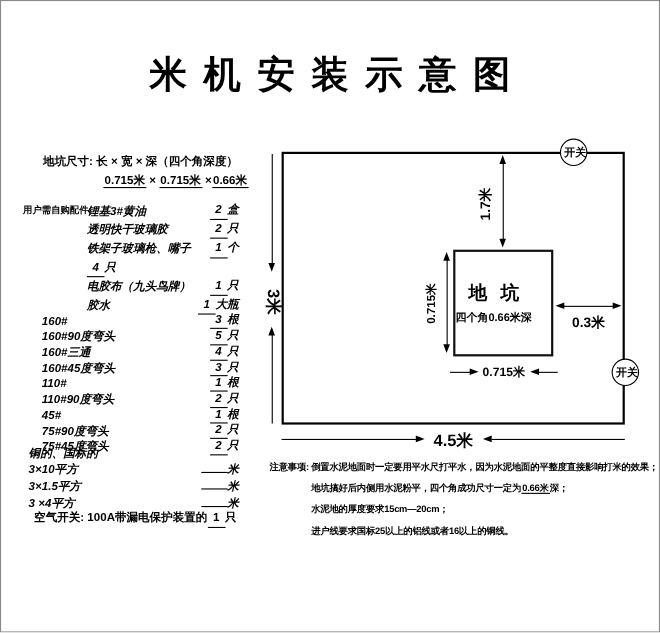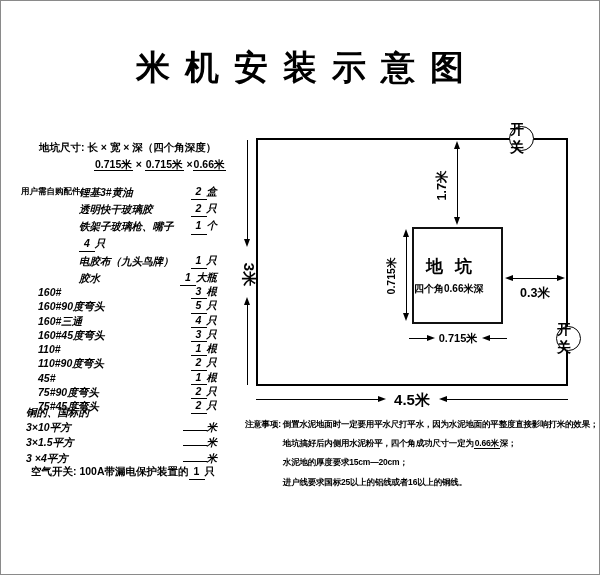--- a/index.html
+++ b/index.html
@@ -46,21 +46,21 @@
   .tri.up{border-left:3.5px solid transparent;border-right:3.5px solid transparent;border-bottom:8px solid #000;}
   .tri.down{border-left:3.5px solid transparent;border-right:3.5px solid transparent;border-top:8px solid #000;}
   .tri.left{border-top:3.5px solid transparent;border-bottom:3.5px solid transparent;border-right:8px solid #000;}
   .tri.right{border-top:3.5px solid transparent;border-bottom:3.5px solid transparent;border-left:8px solid #000;}
   #outer-rect{position:absolute;left:255px;top:137px;width:308px;height:244px;border:2px solid #000;background:#fff;}
   #pit-box{position:absolute;left:411px;top:226px;width:87px;height:93px;border:2.5px solid #111;background:#fff;
     display:flex;flex-direction:column;justify-content:center;gap:4px;}
   .pit-title{font-size:17px;letter-spacing:12px;padding-left:12px;}
   .pit-note{font-size:10px;white-space:nowrap;}
   .switch{position:absolute;width:23px;height:23px;border:1.5px solid #000;border-radius:50%;background:#fff;
-    display:flex;align-items:center;justify-content:center;font-size:14px;z-index:6;}
+    display:flex;align-items:center;justify-content:flex-end;font-size:10px;z-index:6;}
   .dim-label{position:absolute;white-space:nowrap;text-align:center;}
   .rot-ccw{transform:rotate(-90deg);}
   .rot-cw{transform:rotate(90deg);}
   
   #notes{position:absolute;left:244px;top:414px;width:352px;display:flex;font-size:8.5px;line-height:19.2px;letter-spacing:-0.2px;}
   #notes .notes-label{flex-shrink:0;margin-right:2px;}
   #notes .nline{white-space:nowrap;}
 </style>
 </head>
 <body>

